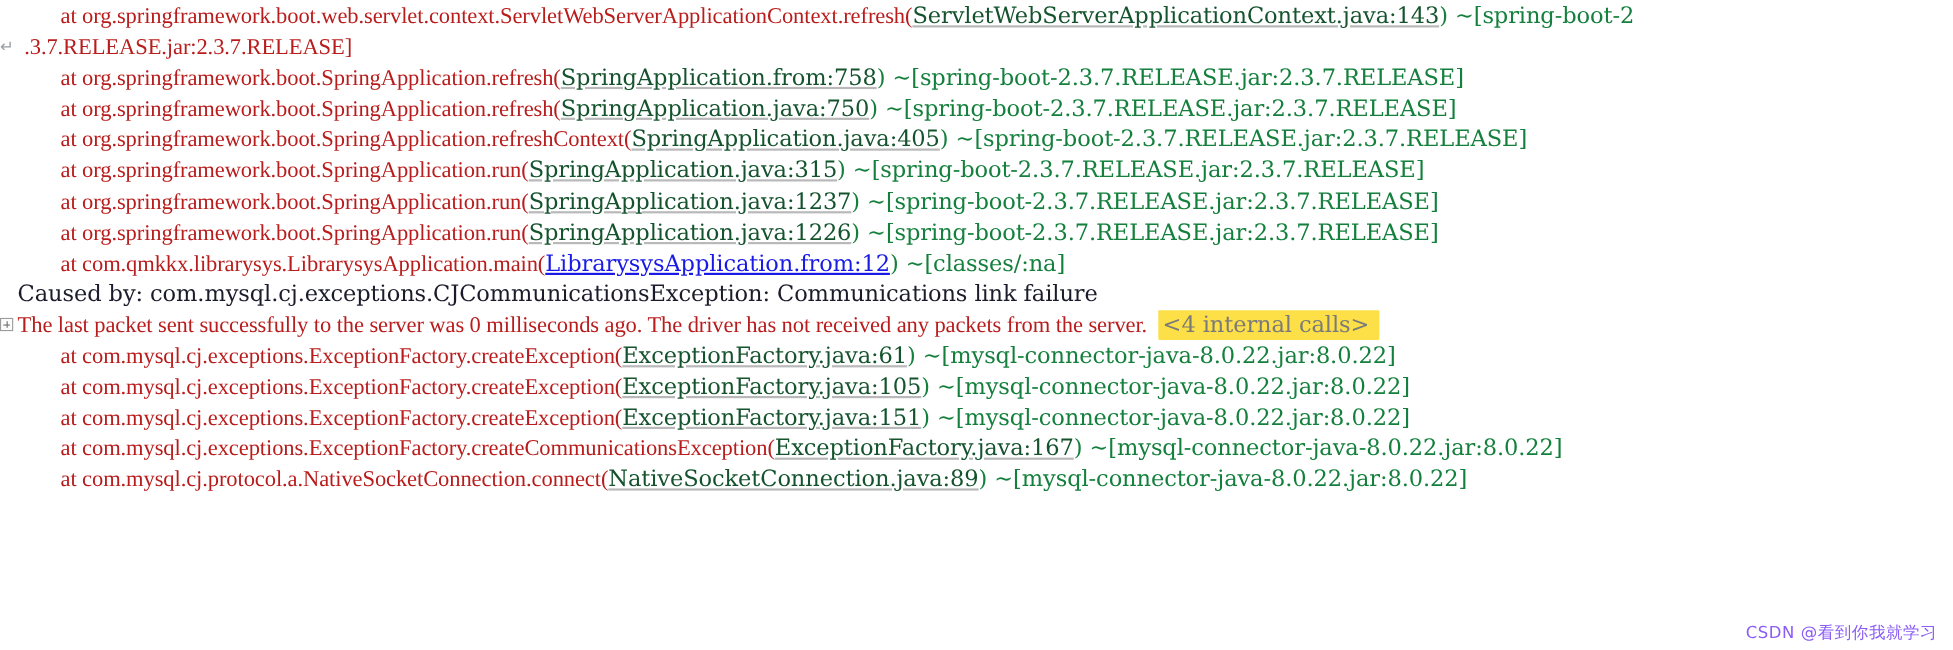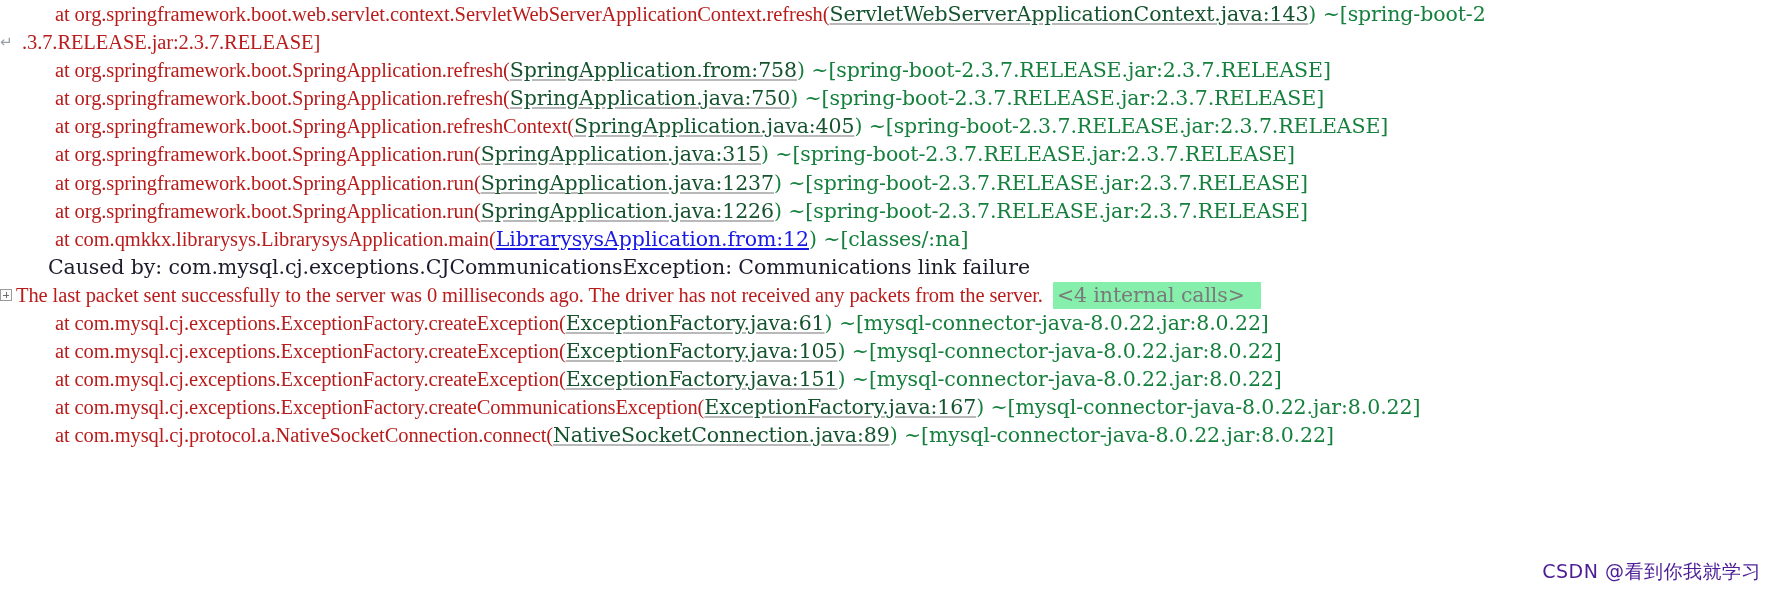--- a/index.html
+++ b/index.html
@@ -65,33 +65,33 @@
   .user-link{
     color:#1a1ae6;
     text-decoration:underline;
     text-decoration-color:#1a1ae6;
     text-underline-offset:2px;
     cursor:pointer;
   }
   .plain{color:#b91c1c;font-family:Liberation Serif, serif;}
   .jar{color:#15803d;}
   .fold-badge{
-    background:#86efac;
+    background:#fde047;
     color:#7a7a7a;
-    padding:1px 16px 2px 4px;
+    padding:1px 9px 2px 4px;
     border-radius:1px;
     cursor:pointer;
   }
-  .caused{color:#1b1b2b;margin-left:32px;}
+  .caused{color:#1b1b2b;}
   .watermark{
     position:absolute;
     right:14px;bottom:6px;
     font-family:"DejaVu Sans","Liberation Sans",sans-serif;
-    font-size:19px;
-    color:#4c1d95;
+    font-size:15px;
+    color:#8b5cf6;
     letter-spacing:0.5px;
     white-space:nowrap;
   }
 </style>
 </head>
 <body>
 
 <div id="console">
     <div class="line"><span class="indent"></span><span class="plain">at org.springframework.boot.web.servlet.context.ServletWebServerApplicationContext.refresh(</span><span class="lib-link">ServletWebServerApplicationContext.java:143</span><span class="jar">) ~[spring-boot-2</span></div>
     <div class="line"><span class="wraparrow">↵</span><span class="plain">.3.7.RELEASE.jar:2.3.7.RELEASE]</span></div>

